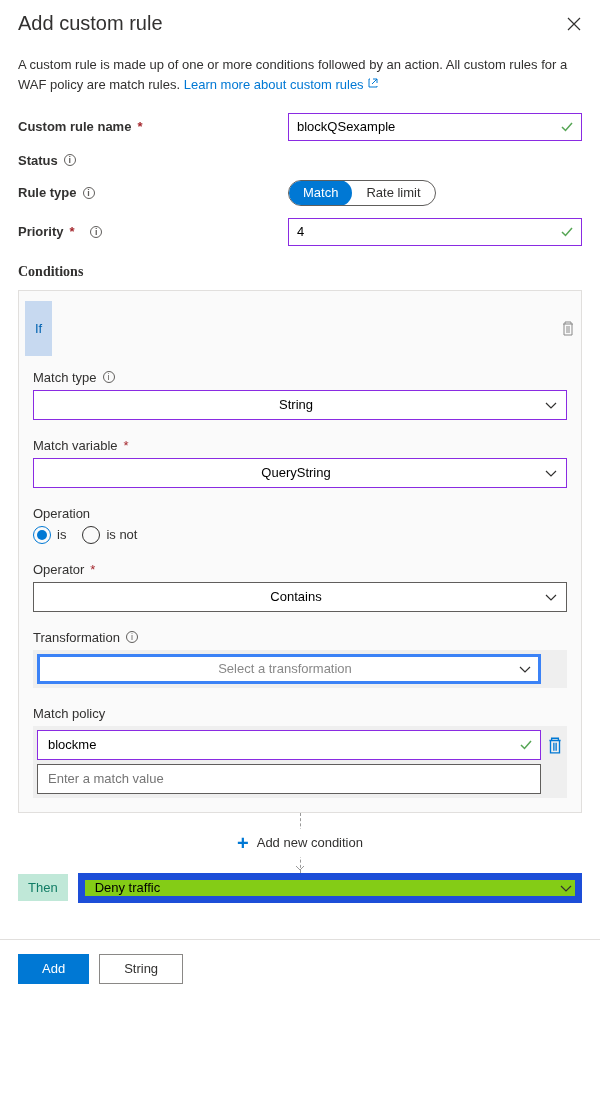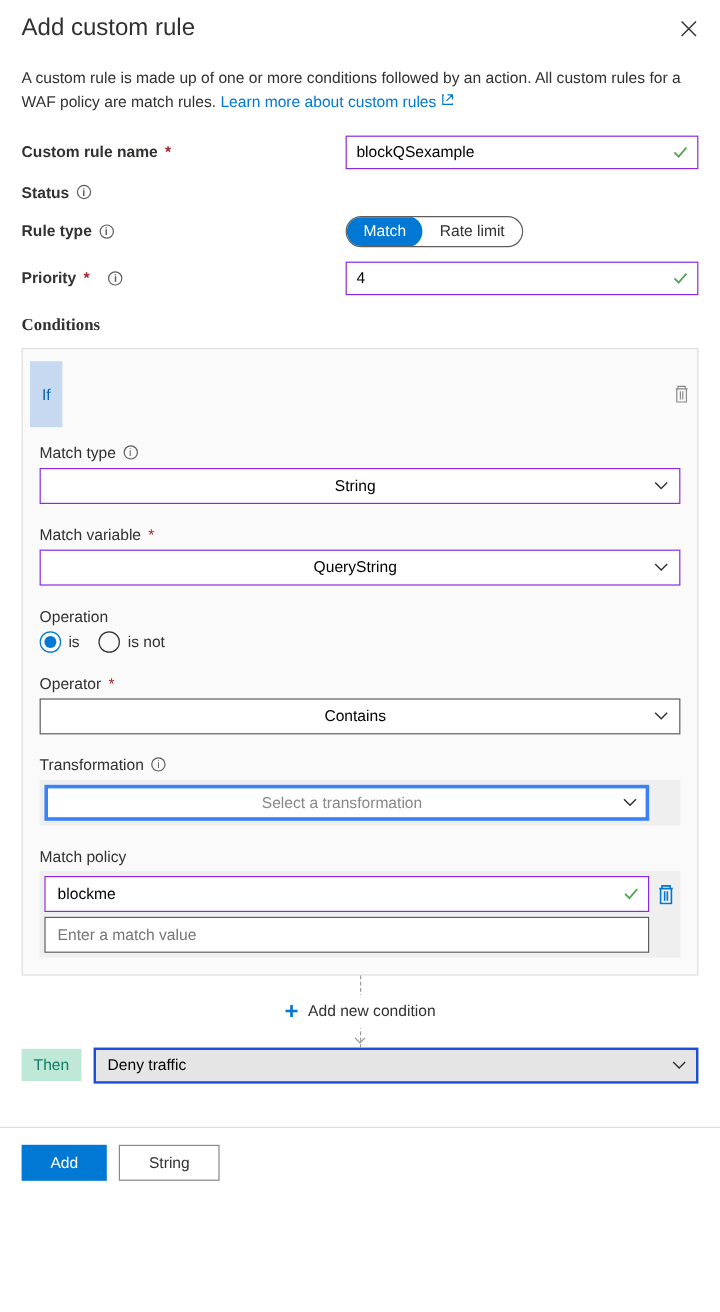--- a/index.html
+++ b/index.html
@@ -62,21 +62,21 @@
 
     .add-cond-wrap { position: relative; height: 60px; display: flex; flex-direction: column; align-items: center; justify-content: center; }
     .vline { position: absolute; width: 0; border-left: 1px dashed #999; height: 100%; left: 50%; top: 0; z-index: 0; }
     .arrow-down { position: absolute; bottom: -2px; left: 50%; transform: translateX(-50%); }
     .add-cond { display: flex; align-items: center; gap: 8px; background: #fff; padding: 4px 10px; font-size: 13px; cursor: pointer; z-index: 1; color: #323130; }
     .plus-icon { color: #0078d4; font-size: 20px; font-weight: bold; line-height: 1; }
 
     .then-row { display: flex; align-items: center; gap: 10px; }
     .then-badge { background: #c0e8d8; color: #107c65; padding: 6px 10px; font-size: 13px; }
     .then-select-wrap { flex: 1; position: relative; }
-    .then-select { width: 100%; height: 30px; border: 2px solid #1d4ed8; background: #e5e5e5; padding: 0 30px 0 10px; font-size: 13px; appearance: none; cursor: pointer; }
+    .then-select { width: 100%; height: 30px; border: 7px solid #1d4ed8; background: #84cc16; padding: 0 30px 0 10px; font-size: 13px; appearance: none; cursor: pointer; }
 
     .footer { border-top: 1px solid #e1dfdd; padding: 14px 18px; display: flex; gap: 10px; margin-top: 18px; }
     .btn { height: 30px; padding: 0 24px; font-size: 13px; cursor: pointer; border: none; }
     .btn-primary { background: #0078d4; color: #fff; }
     .btn-secondary { background: #fff; color: #323130; border: 1px solid #8a8886; }
   </style>
 </head>
 <body>
 
 <div class="panel">

